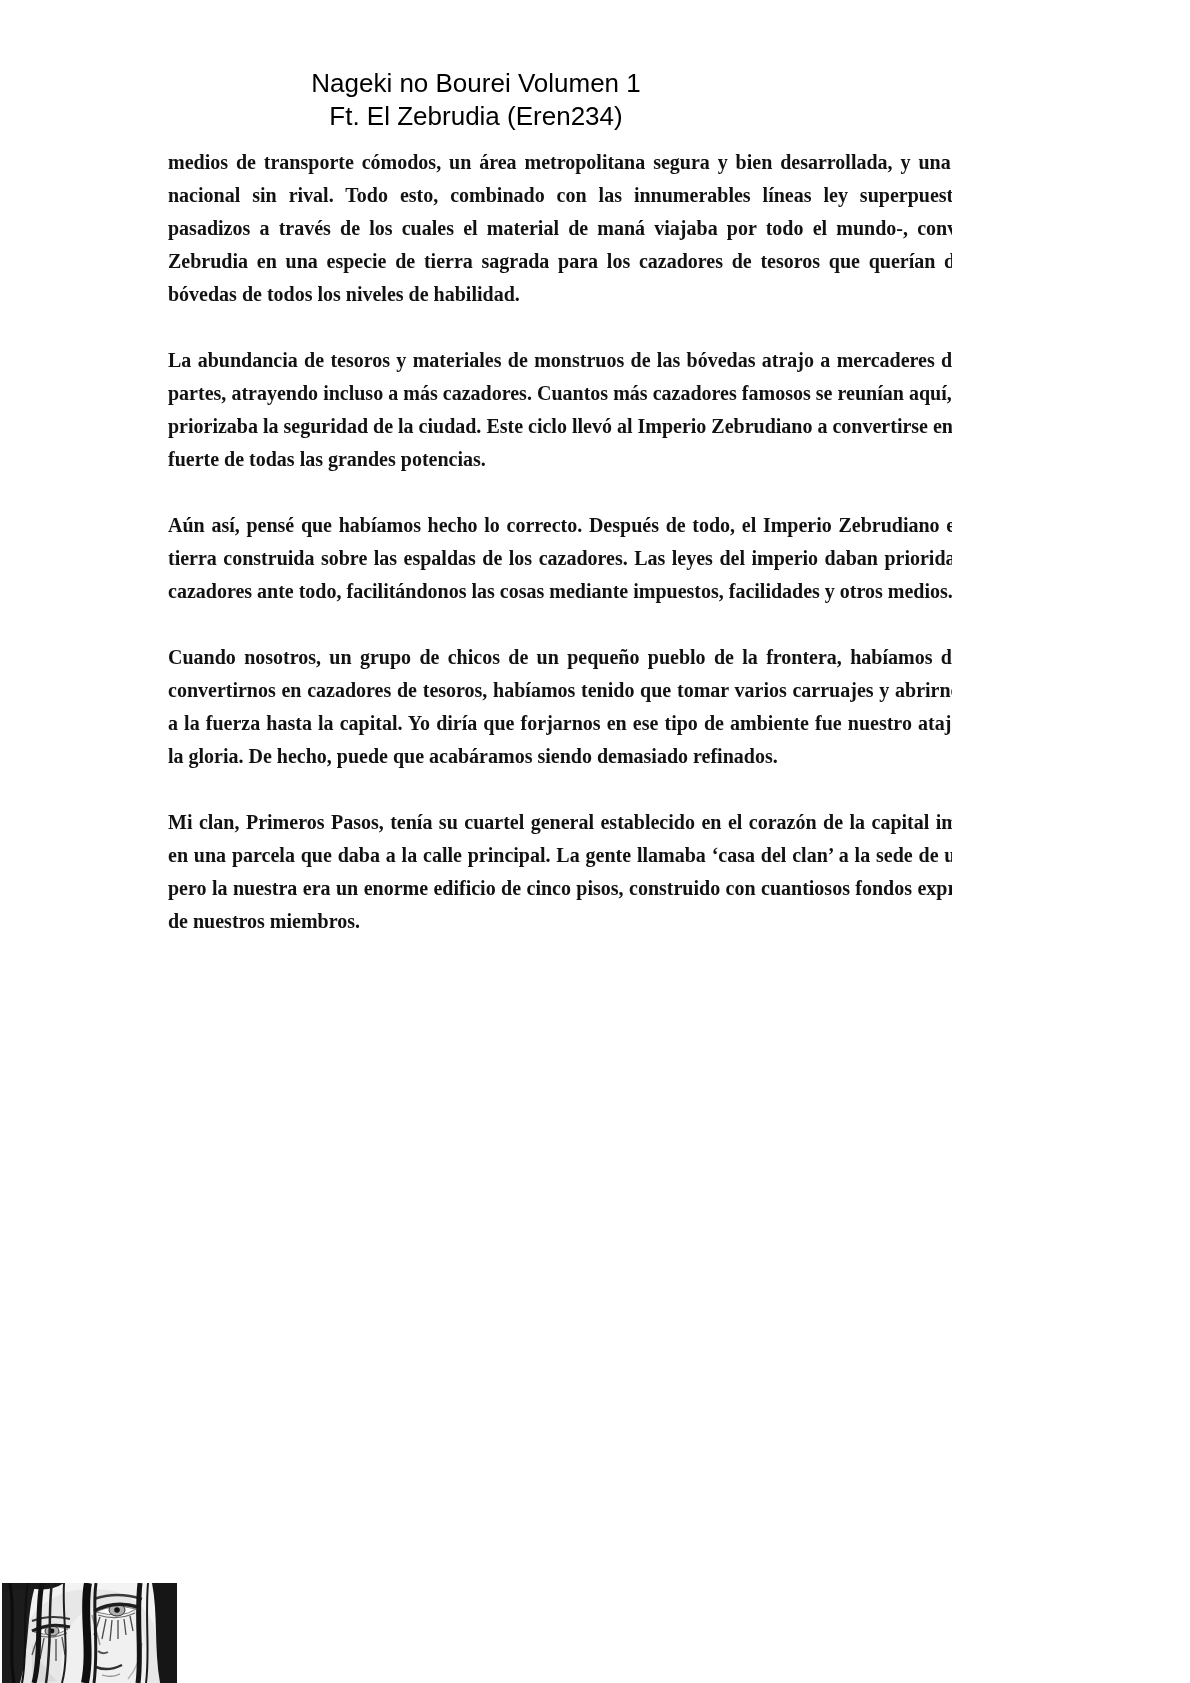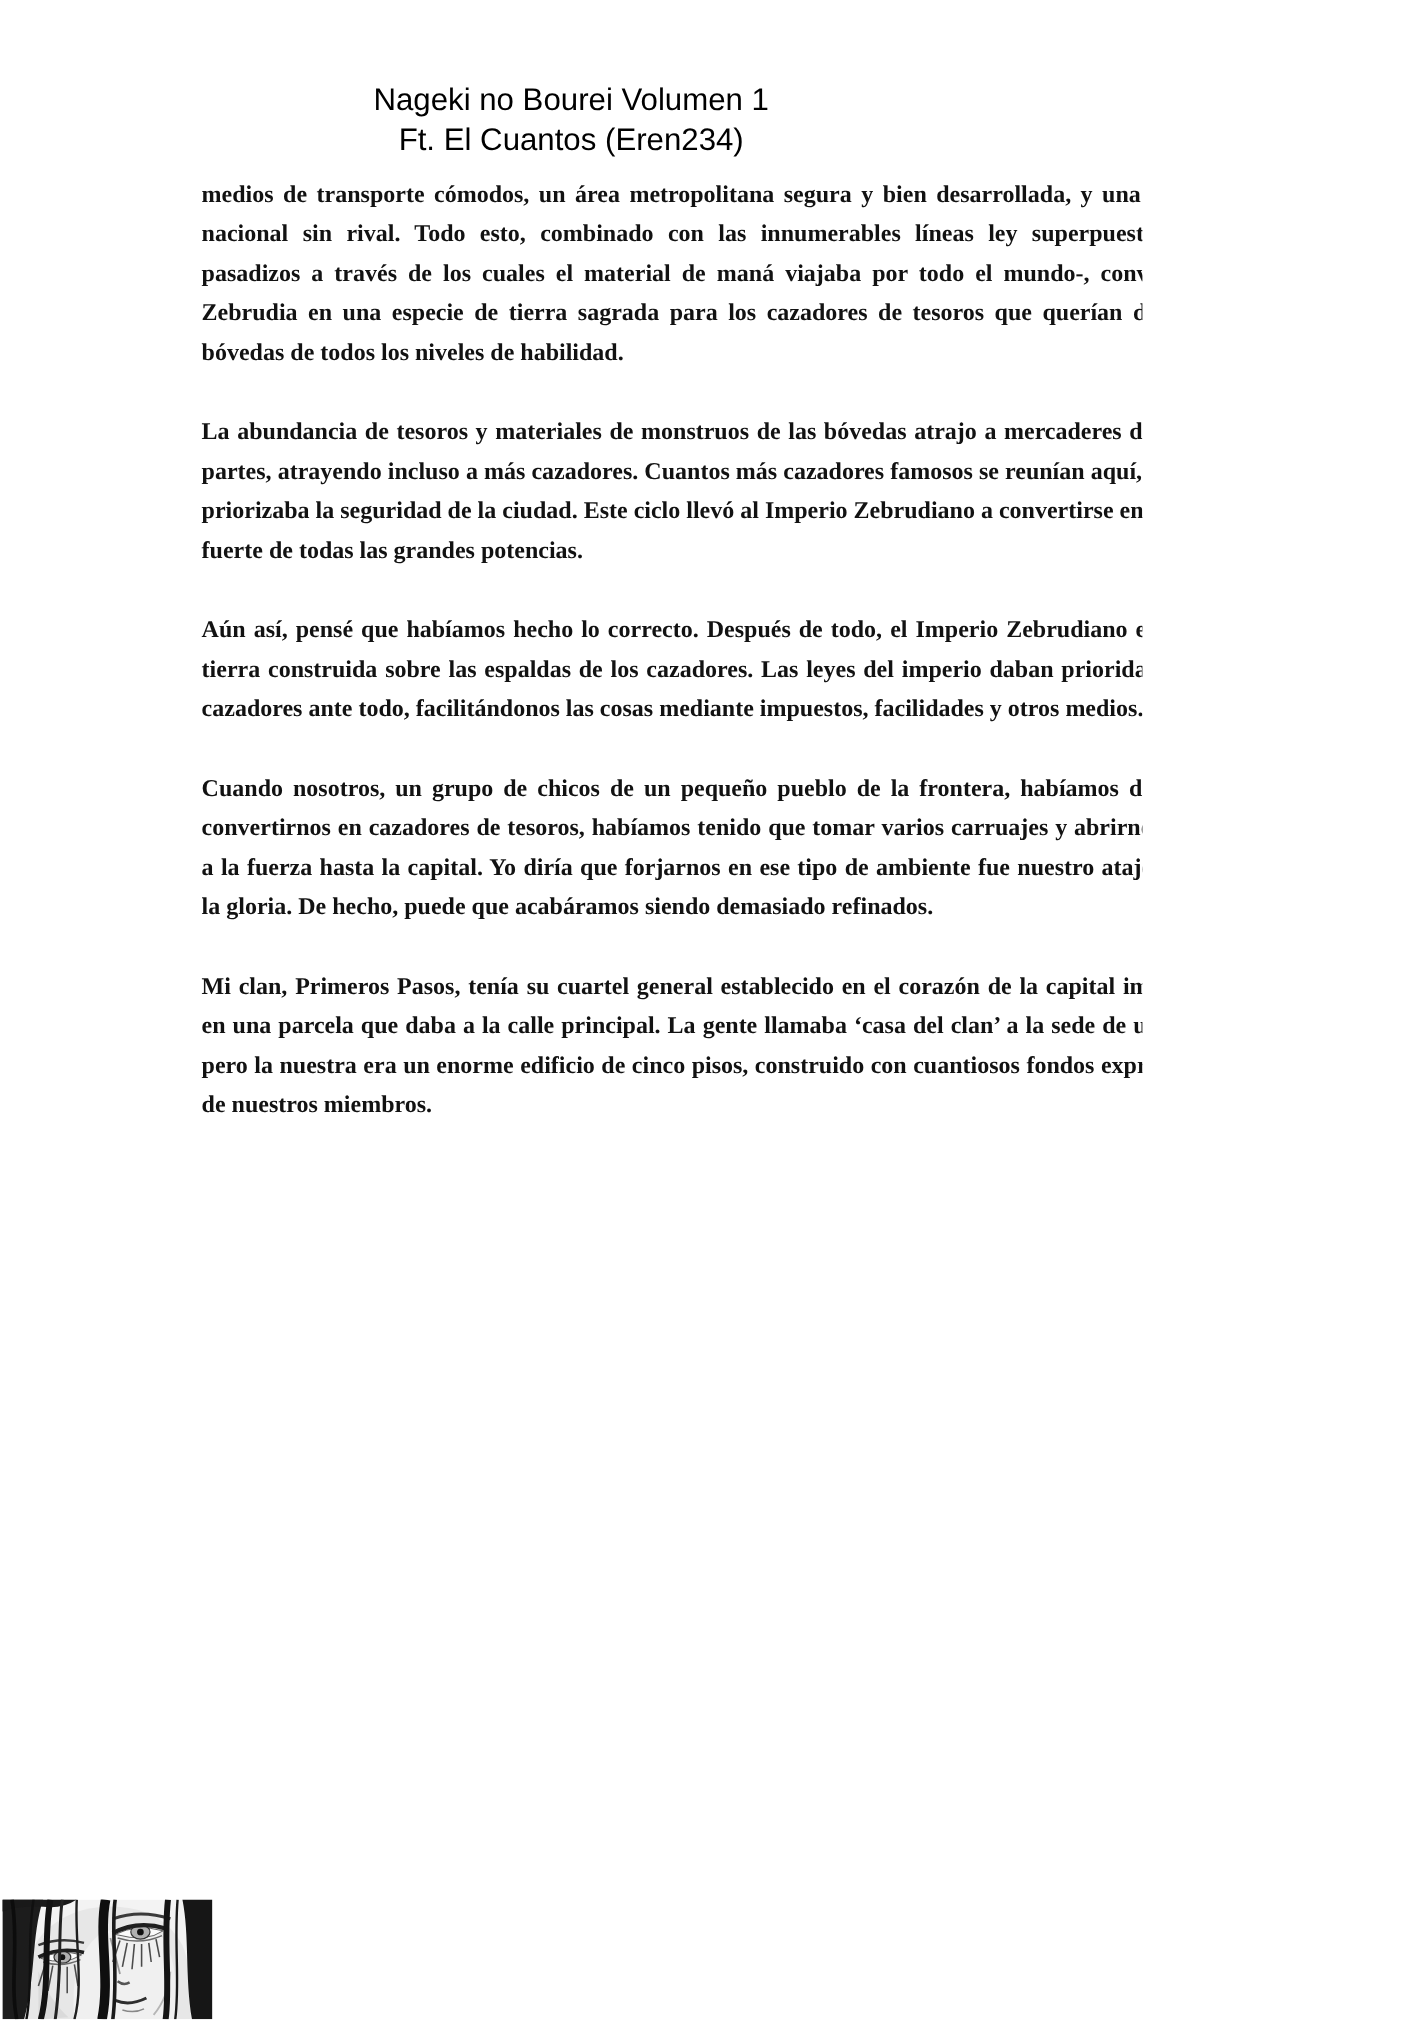--- a/index.html
+++ b/index.html
@@ -45,21 +45,21 @@
   }
   .footer-illustration svg { display: block; width: 175px; height: 100px; }
 </style>
 </head>
 <body>
 
 <div class="page">
 
   <header class="doc-header">
     <div>Nageki no Bourei Volumen 1</div>
-    <div>Ft. El Cuantos (Eren234)</div>
+    <div>Ft. El Zebrudia (Eren234)</div>
   </header>
 
   <main class="doc-body">
     <p>medios de transporte cómodos, un área metropolitana segura y bien desarrollada, y una fuerza nacional sin rival. Todo esto, combinado con las innumerables líneas ley superpuestas -los pasadizos a través de los cuales el material de maná viajaba por todo el mundo-, convirtió a Zebrudia en una especie de tierra sagrada para los cazadores de tesoros que querían desafiar bóvedas de todos los niveles de habilidad.</p>
     <p>La abundancia de tesoros y materiales de monstruos de las bóvedas atrajo a mercaderes de todas partes, atrayendo incluso a más cazadores. Cuantos más cazadores famosos se reunían aquí, más se priorizaba la seguridad de la ciudad. Este ciclo llevó al Imperio Zebrudiano a convertirse en la más fuerte de todas las grandes potencias.</p>
     <p>Aún así, pensé que habíamos hecho lo correcto. Después de todo, el Imperio Zebrudiano era una tierra construida sobre las espaldas de los cazadores. Las leyes del imperio daban prioridad a los cazadores ante todo, facilitándonos las cosas mediante impuestos, facilidades y otros medios.</p>
     <p>Cuando nosotros, un grupo de chicos de un pequeño pueblo de la frontera, habíamos decidido convertirnos en cazadores de tesoros, habíamos tenido que tomar varios carruajes y abrirnos paso a la fuerza hasta la capital. Yo diría que forjarnos en ese tipo de ambiente fue nuestro atajo hacia la gloria. De hecho, puede que acabáramos siendo demasiado refinados.</p>
     <p>Mi clan, Primeros Pasos, tenía su cuartel general establecido en el corazón de la capital imperial, en una parcela que daba a la calle principal. La gente llamaba ‘casa del clan’ a la sede de un clan, pero la nuestra era un enorme edificio de cinco pisos, construido con cuantiosos fondos exprimidos de nuestros miembros.</p>
   </main>
 

